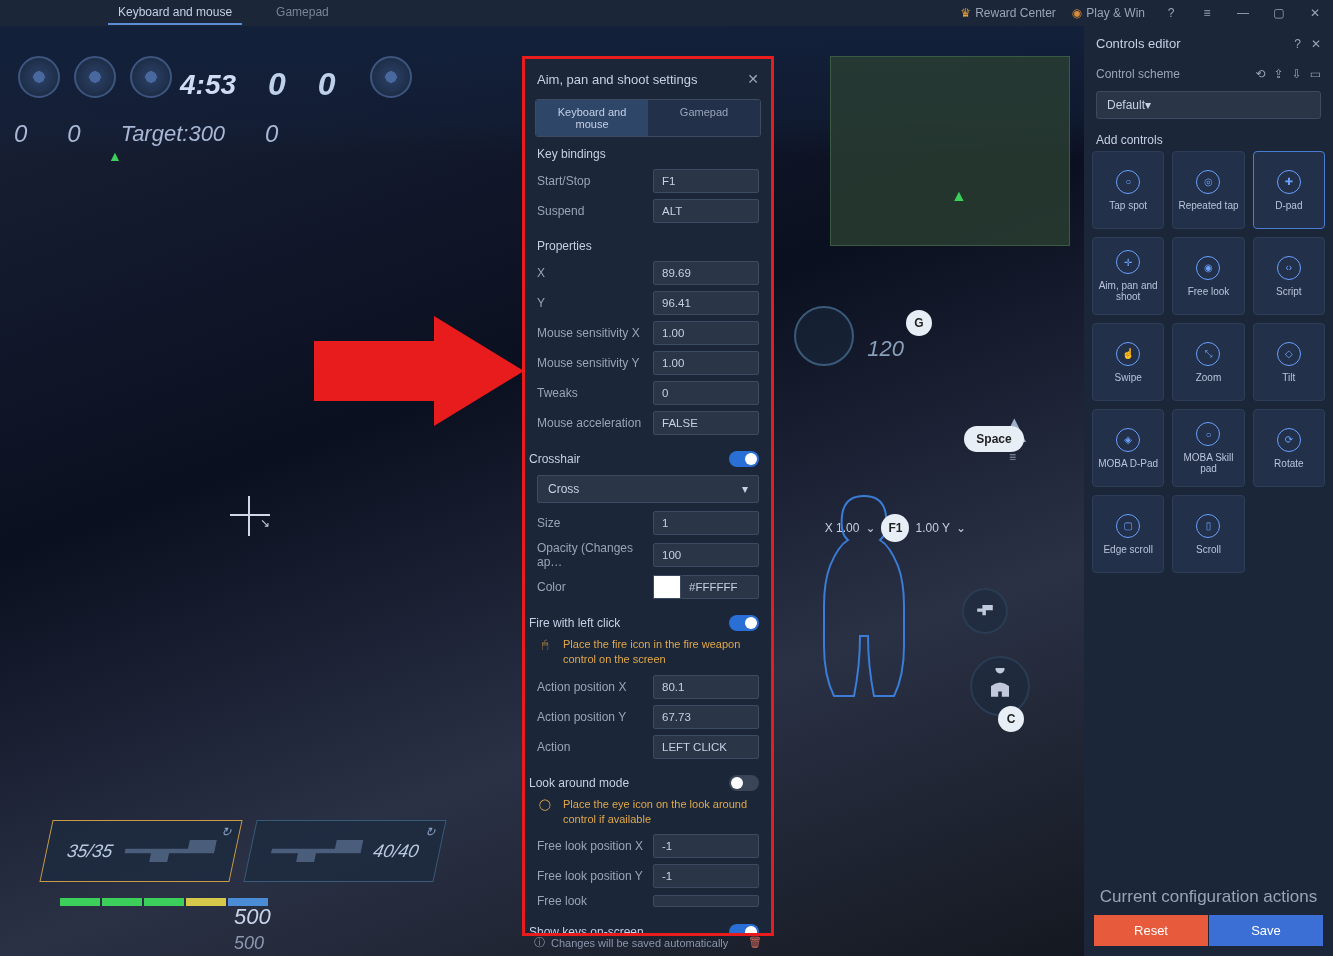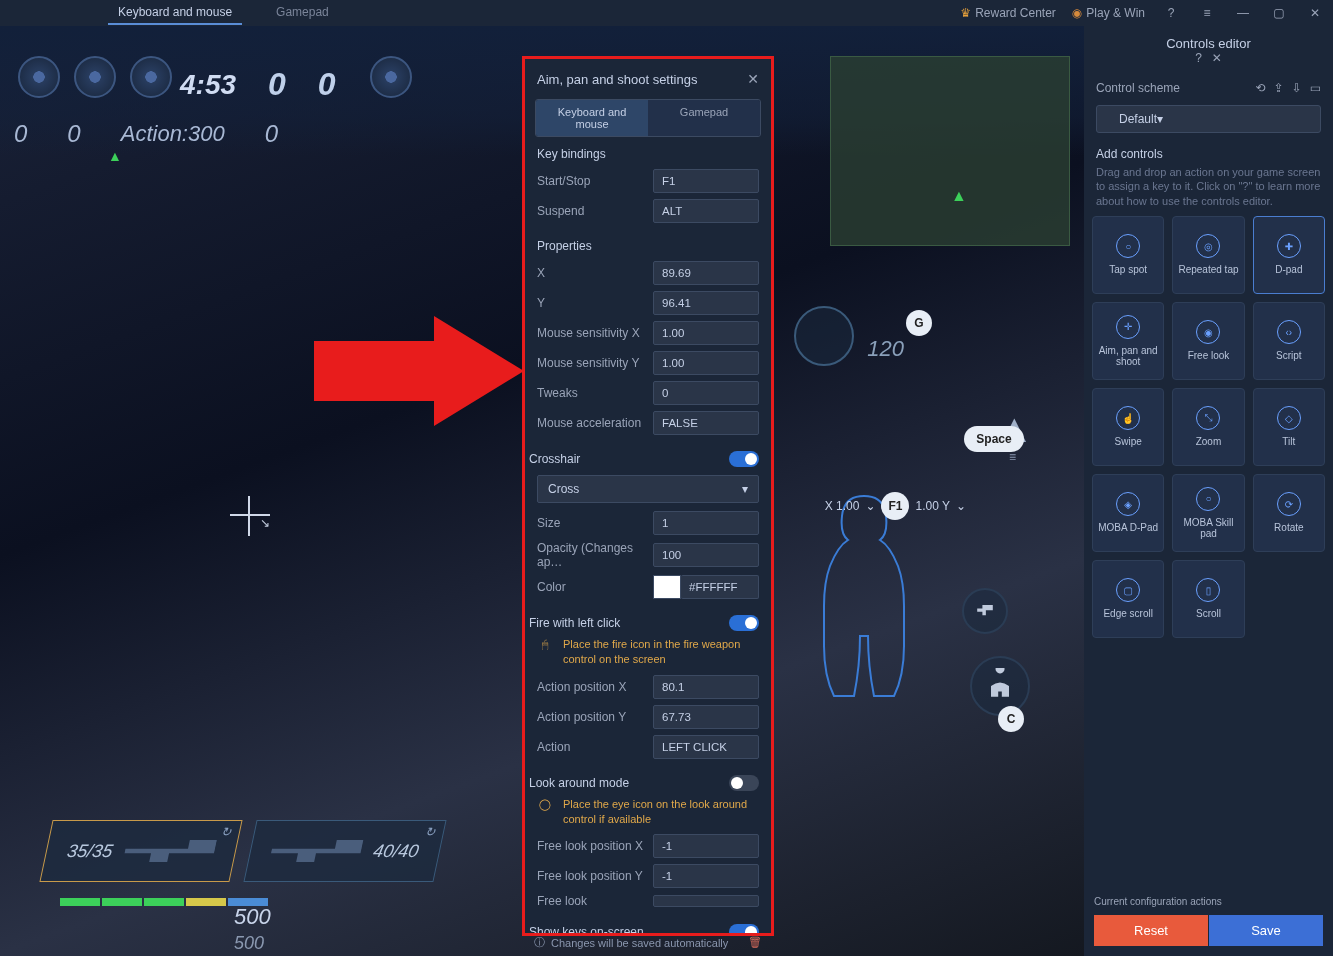--- a/index.html
+++ b/index.html
@@ -14,36 +14,36 @@
 .titlebar .right .btn { display: flex; align-items: center; gap: 4px; cursor: pointer; }
 .titlebar .right .winbtn { width: 20px; text-align: center; cursor: pointer; }
 .crown-icon { color: #e8a23c; }
 
 
 .container { display: flex; height: calc(100% - 26px); }
 .game-area { position: relative; flex: 1; background: linear-gradient(160deg, #1a2238 0%, #0b1020 40%, #2a3145 70%, #141820 100%); overflow: hidden; }
 
 
 .sidebar { width: 249px; background: #1b2638; display: flex; flex-direction: column; font-size: 12px; }
-.sidebar-header { display: flex; align-items: center; padding: 10px 12px; color: #c5d0e6; flex-direction: column; }
+.sidebar-header { display: flex; align-items: center; padding: 10px 12px; color: #c5d0e6; }
 .sidebar-header .title { font-size: 13px; flex: 1; }
 .sidebar-header .icons { display: flex; gap: 10px; color: #9aa4b8; }
 .sidebar-header .icons span { cursor: pointer; }
 .scheme-row { padding: 6px 12px; color: #9aa4b8; display: flex; align-items: center; }
 .scheme-row .label { flex: 1; }
 .scheme-row .schemeicons { display: flex; gap: 8px; }
-.scheme-select { margin: 4px 12px; padding: 6px 22px; background: #2a3548; border: 1px solid #3c4a62; color: #c5d0e6; display: flex; justify-content: flex-start; cursor: pointer; border-radius: 3px; }
+.scheme-select { margin: 4px 12px; padding: 6px 10px; background: #2a3548; border: 1px solid #3c4a62; color: #c5d0e6; display: flex; justify-content: flex-start; cursor: pointer; border-radius: 3px; }
 .addcontrols { padding: 10px 12px 4px 12px; color: #c5d0e6; }
 .addhelp { padding: 0 12px 8px 12px; color: #6a7690; font-size: 11px; line-height: 1.3; }
 .control-grid { padding: 0 8px; display: grid; grid-template-columns: repeat(3, 1fr); gap: 8px; }
 .ctrl-tile { background: #22304a; border: 1px solid #2e3e58; border-radius: 4px; height: 78px; display: flex; flex-direction: column; align-items: center; justify-content: center; gap: 6px; cursor: pointer; color: #b8c4da; font-size: 10px; text-align: center; padding: 6px 4px; }
 .ctrl-tile.selected { border: 1px solid #4a7dd0; }
 .ctrl-tile .ctrl-icon { width: 24px; height: 24px; border: 1.5px solid #6aa0ff; border-radius: 50%; display: flex; align-items: center; justify-content: center; color: #6aa0ff; }
 .sidebar-footer { margin-top: auto; padding: 10px; }
-.sidebar-footer .cfglabel { color: #9aa4b8; font-size: 10px; margin-bottom: 8px; }
+.sidebar-footer .cfglabel { text-align: center; color: #9aa4b8; font-size: 17px; margin-bottom: 8px; }
 .sidebar-footer .btnrow { display: flex; gap: 1px; }
 .sidebar-footer .btnrow button { flex: 1; padding: 8px; border: none; color: #fff; font-size: 13px; cursor: pointer; }
 .reset-btn { background: #e85a3c; }
 .save-btn { background: #3c6fd6; }
 
 
 .hud-top { position: absolute; left: 0; top: 0; right: 0; height: 130px; background: linear-gradient(#12203a, #12203a88 70%, transparent); }
 .player-icons { position: absolute; top: 30px; left: 18px; display: flex; gap: 14px; }
 .player-ic { width: 42px; height: 42px; border-radius: 50%; background: radial-gradient(#2c4268, #18253a); border: 2px solid #3c5680; position: relative; }
 .player-ic::after { content: ""; position: absolute; inset: 6px; background: radial-gradient(#4a68a0 30%, transparent 32%); border-radius: 50%; }
@@ -87,21 +87,21 @@
 
 
 .sil { position:absolute; bottom: 240px; right: 54px; width: 60px; height: 60px; border-radius: 50%; background:#1a2a3e88; border: 2px solid #2a3c54; }
 .sil svg { position:absolute; inset:10px; fill:#c0cadc; }
 .shoot-ic{position:absolute; bottom:322px; right:76px; width:46px; height:46px; border-radius:50%; background:#1a2a3e88; border:2px solid #2a3c54;}
 .shoot-ic svg{position:absolute; inset:8px; fill:#c0cadc;}
 .outline-guy{position:absolute; bottom:250px; right:150px; width:130px; height:220px;}
 .outline-guy svg{width:100%;height:100%;}
 
 
-.aimlabel { position: absolute; top: 466px; right: 118px; display: flex; align-items: center; gap: 6px; color: #c5d0e6; font-size: 12px; }
+.aimlabel { position: absolute; top: 488px; right: 118px; display: flex; align-items: center; gap: 6px; color: #c5d0e6; font-size: 12px; }
 .aimlabel .f1b { width: 28px; height: 28px; border-radius: 50%; background: #e8eef6; color: #222; display: flex; align-items: center; justify-content: center; font-weight: 600; }
 .aimlabel .chev{font-size: 12px;}
 
 
 .modal-wrap { position: absolute; top: 30px; left: 522px; width: 252px; height: 880px; background: #1b2638; border: 3px solid #e81c1c; z-index: 20; font-size: 12px; overflow: hidden; }
 .modal-header { display: flex; align-items: center; padding: 12px 12px; color: #c5d0e6; justify-content: flex-end; }
 .modal-header .title { flex: 1; font-size: 13px; }
 .modal-header .close { cursor: pointer; color: #9aa4b8; font-size: 14px; }
 .modal-tabs { display: flex; margin: 0 10px; border: 1px solid #3c4a62; border-radius: 3px; overflow: hidden; }
 .modal-tabs .tab { flex: 1; text-align: center; padding: 6px 6px; background: #22304a; color: #9aa4b8; cursor: pointer; font-size: 11px; }
@@ -165,21 +165,21 @@
     </div>
     <div class="score-top">
       <span>4:53</span>
       <span class="big">0</span>
       <span class="big">0</span>
     </div>
     <div class="player-ic" style="position:absolute; top:30px; left:370px"></div>
     <div class="score-bottom">
       <span class="z">0</span>
       <span class="z">0</span>
-      <span>Action:300</span>
+      <span>Target:300</span>
       <span class="z">0</span>
     </div>
     <div class="green-arrow">▲</div>
 
     <div class="crosshair"></div>
     <div class="cross-mark">↘</div>
 
     <div class="minimap">
       <div class="mm-arrow">▲</div>
     </div>
@@ -393,21 +393,20 @@
         <span>⇪</span>
         <span>⇩</span>
         <span>▭</span>
       </div>
     </div>
     <div class="scheme-select">
       <span>Default</span>
       <span>▾</span>
     </div>
     <div class="addcontrols">Add controls</div>
-    <div class="addhelp">Drag and drop an action on your game screen to assign a key to it. Click on "?" to learn more about how to use the controls editor.</div>
     <div class="control-grid">
       <div class="ctrl-tile">
           <div class="ctrl-icon">○</div>
           <span>Tap spot</span>
         </div>
       <div class="ctrl-tile">
           <div class="ctrl-icon">◎</div>
           <span>Repeated tap</span>
         </div>
       <div class="ctrl-tile selected">

